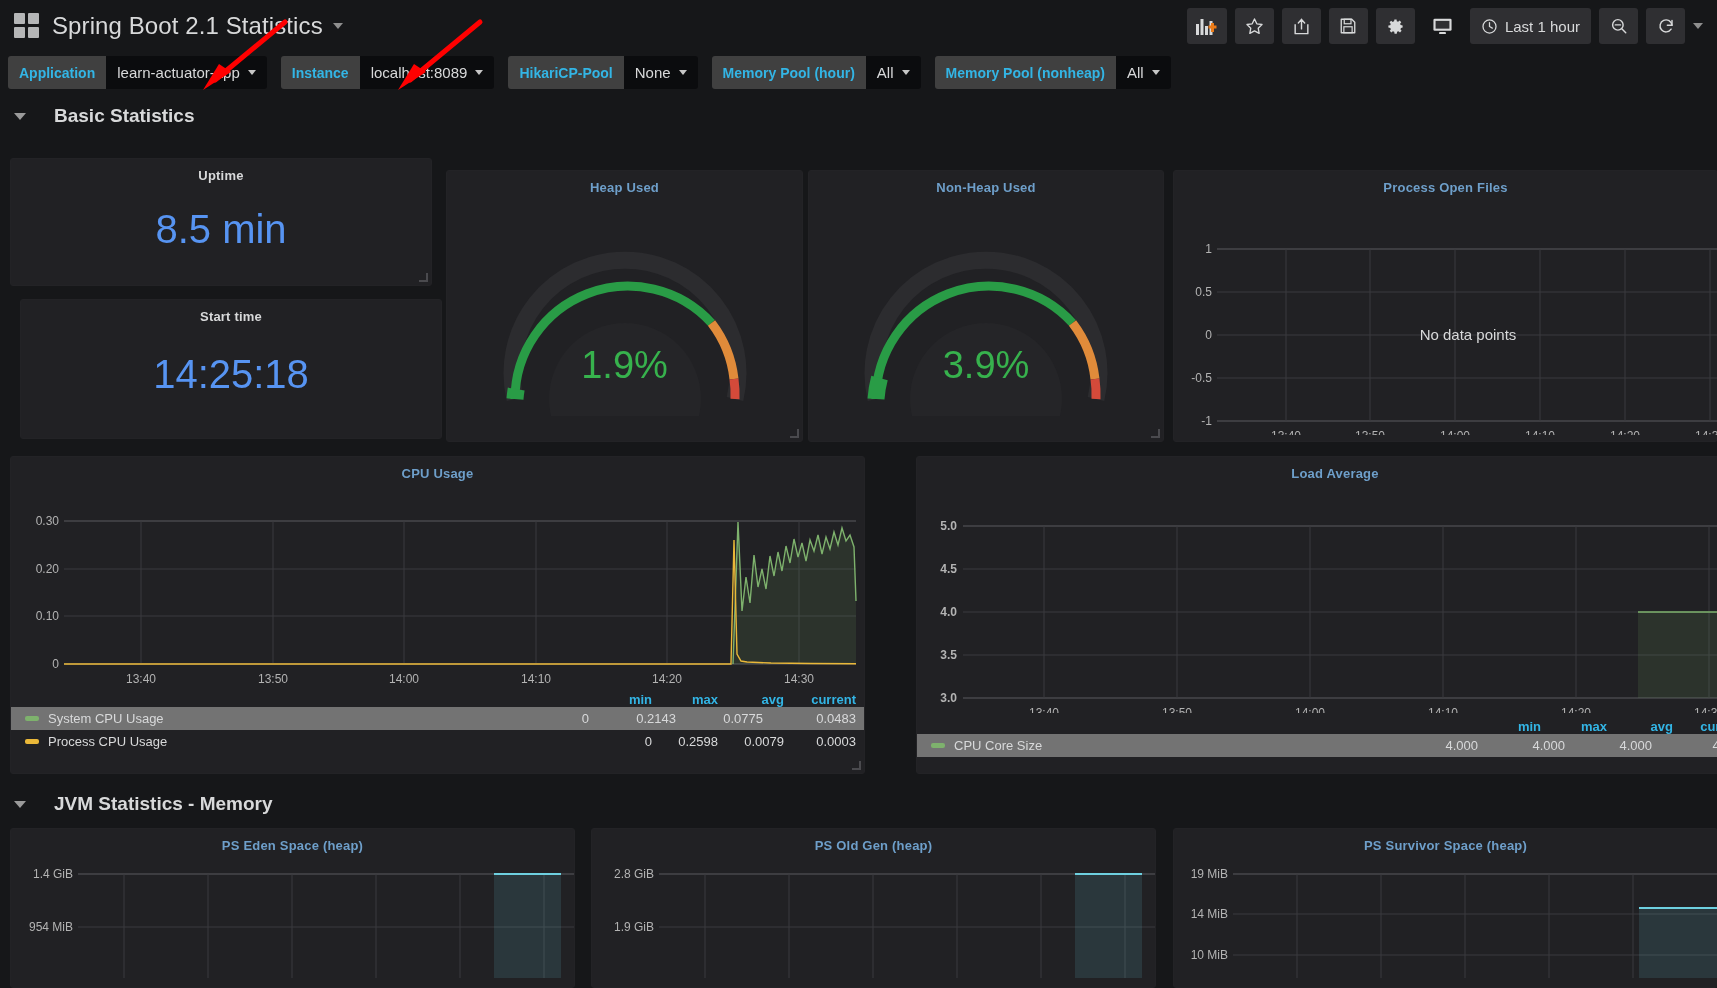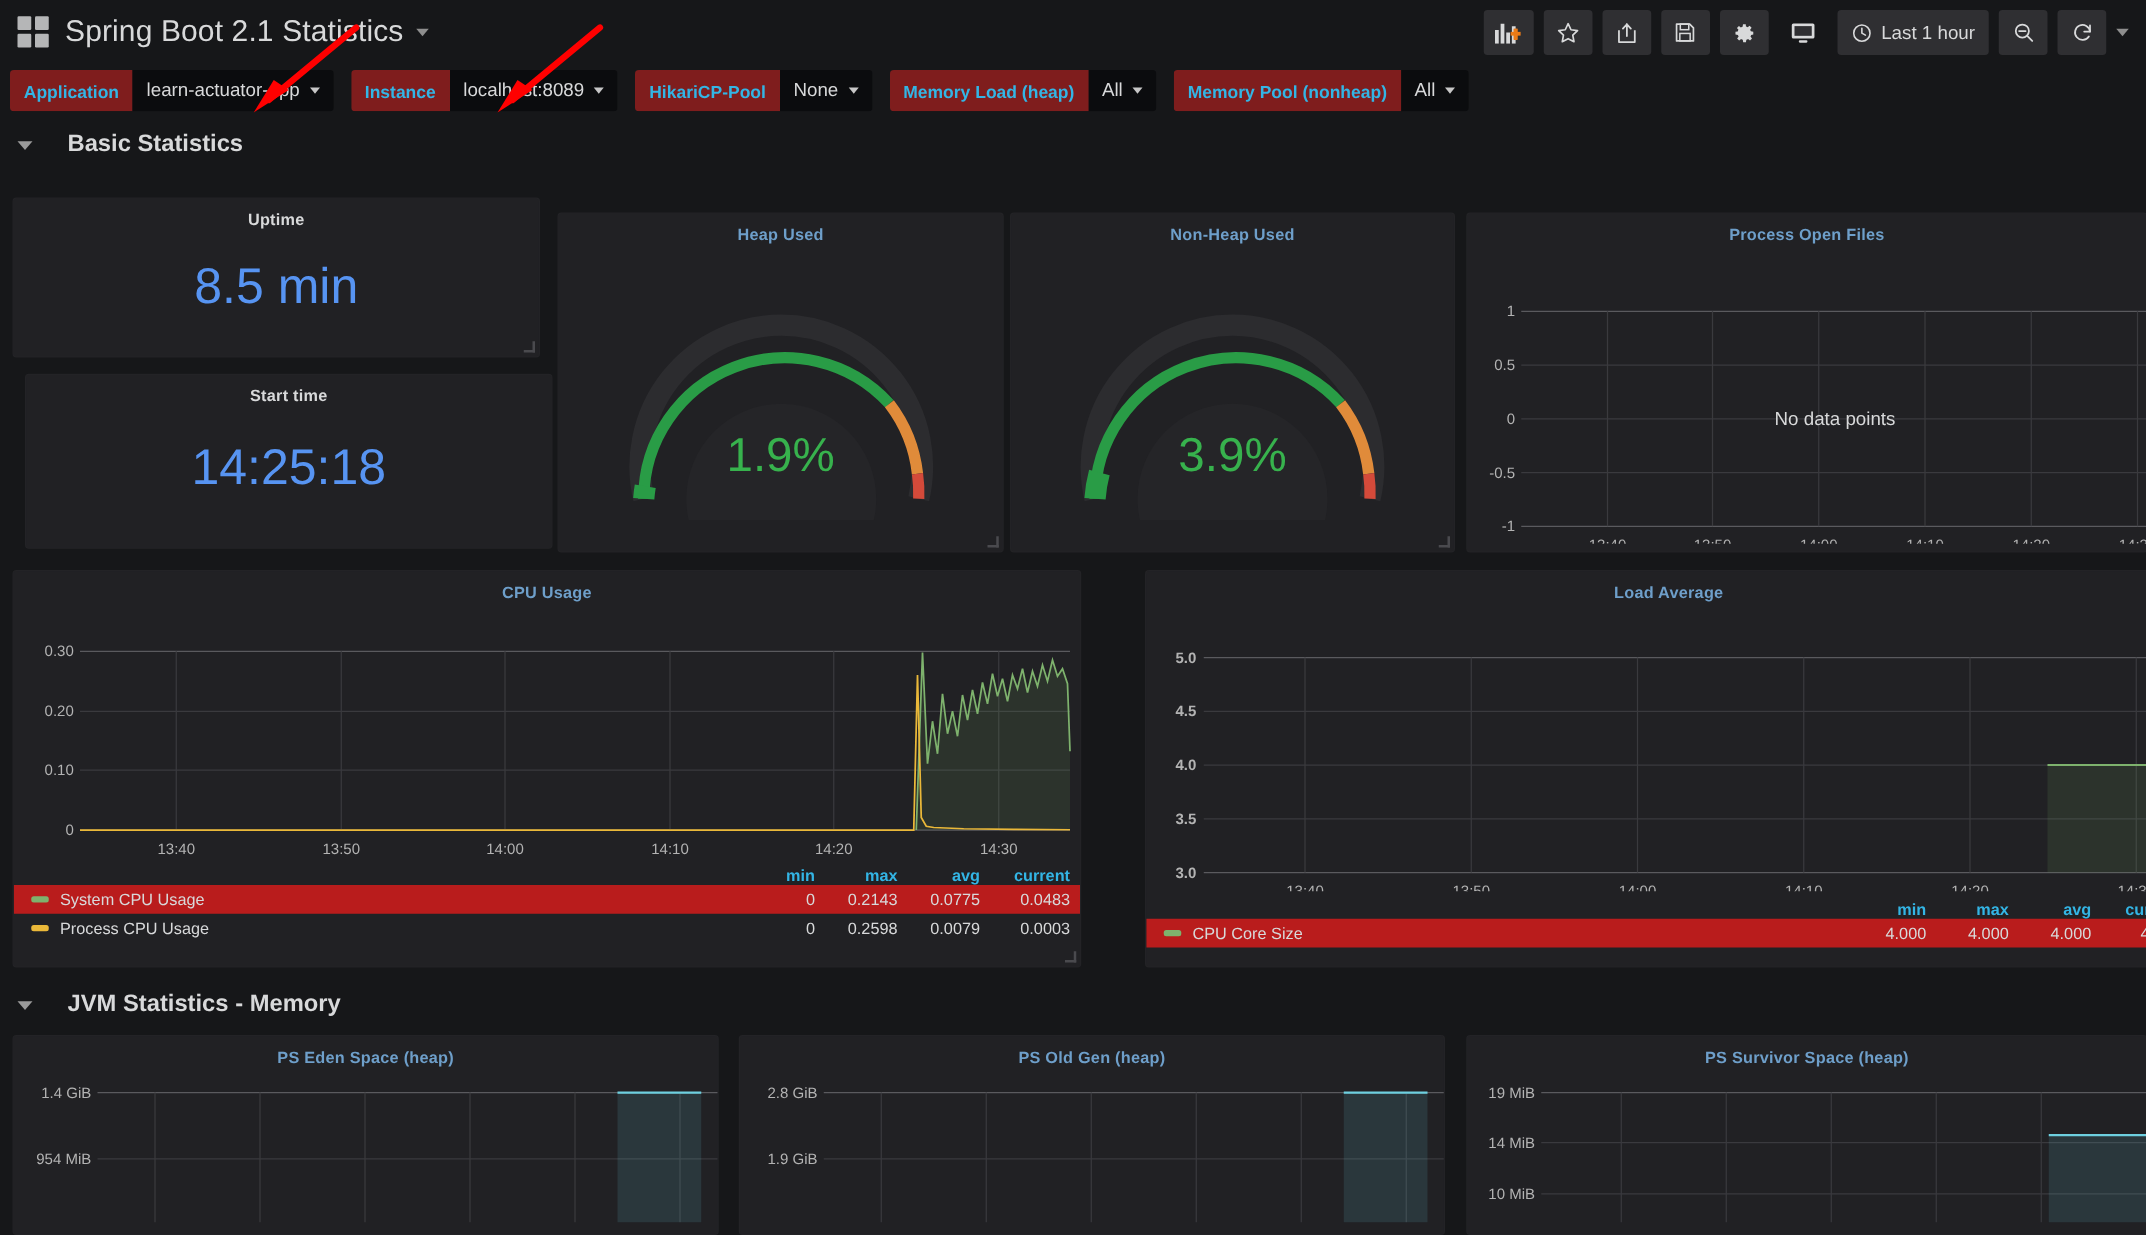--- a/index.html
+++ b/index.html
@@ -38,21 +38,21 @@
   }
   .nav-btn.flat { background: transparent; }
   .nav-btn svg { display:block; }
   .time-btn { gap: 7px; font-size: 15px; padding: 0 11px; }
   .nav-sep-caret { width:0;height:0;border-left:5px solid transparent;border-right:5px solid transparent;border-top:6px solid #8e8e8e; }
 
   
   .var-row { display:flex; align-items:center; padding: 4px 8px 8px 8px; gap: 14px; position: relative; }
   .var-group { display:flex; align-items:stretch; border-radius:3px; overflow:hidden; height: 33px; }
   .var-label {
-    background:#7f1d1d; color:#33b5e5; font-size:14px; font-weight:bold;
+    background:#404040; color:#33b5e5; font-size:14px; font-weight:bold;
     display:flex; align-items:center; padding: 0 11px;
   }
   .var-value {
     background:#0b0c0e; color:#d8d9da; font-size:15px;
     display:flex; align-items:center; gap:8px; padding: 0 11px; cursor:pointer;
   }
   .var-value .caret { width:0;height:0;border-left:4px solid transparent;border-right:4px solid transparent;border-top:5px solid #c7c7c7; }
 
   
   .arrow { position:absolute; pointer-events:none; }
@@ -95,21 +95,21 @@
   .axis-text { fill:#b3b3b3; font-size:12px; font-family:"Liberation Sans", sans-serif; }
   .axis-text.bold { font-weight:bold; }
   .grid-line { stroke:#3a3a3e; stroke-width:1; }
   .axis-line { stroke:#5a5a5e; stroke-width:1; }
   .nodata-text { fill:#d8d9da; font-size:15px; font-family:"Liberation Sans", sans-serif; }
 
   
   .legend { padding: 2px 0 0 0; font-size:13px; }
   .legend-head { display:flex; color:#33b5e5; font-weight:bold; }
   .legend-row { display:flex; align-items:center; padding: 4px 0; }
-  .legend-row.alt { background:#b91c1c; }
+  .legend-row.alt { background:#737373;gap:21px; }
   .legend-name { display:flex; align-items:center; gap:9px; padding-left:14px; flex:1 1 auto; color:#d8d9da; }
   .legend-swatch { width:14px; height:5px; border-radius:2px; flex:0 0 auto; }
   .legend-cell { width:66px; text-align:right; padding-right:8px; }
   .legend-cell.wide { width:72px; }
 </style>
 </head>
 <body>
 
 <div class="page">
 
@@ -220,21 +220,21 @@
 
     <div class="var-group">
       <div class="var-label">HikariCP-Pool</div>
       <div class="var-value">
         <span>None</span>
         <span class="caret"></span>
       </div>
     </div>
 
     <div class="var-group">
-      <div class="var-label">Memory Load (heap)</div>
+      <div class="var-label">Memory Pool (hour)</div>
       <div class="var-value">
         <span>All</span>
         <span class="caret"></span>
       </div>
     </div>
 
     <div class="var-group">
       <div class="var-label">Memory Pool (nonheap)</div>
       <div class="var-value">
         <span>All</span>

